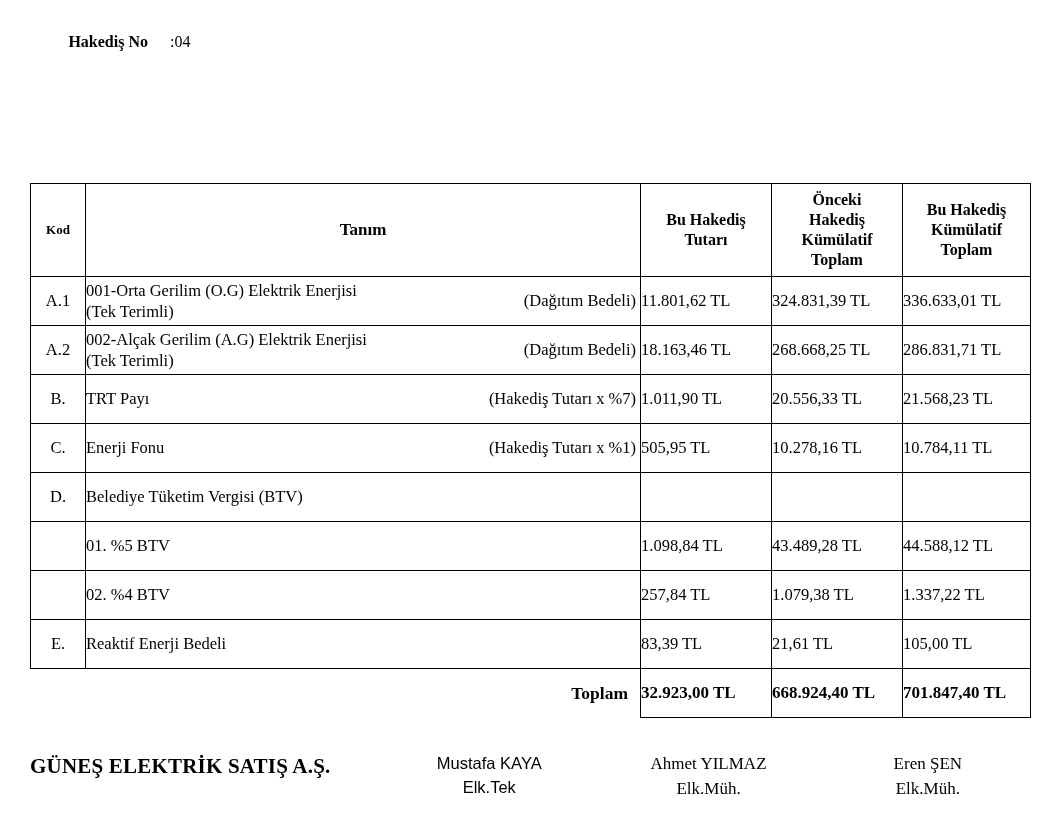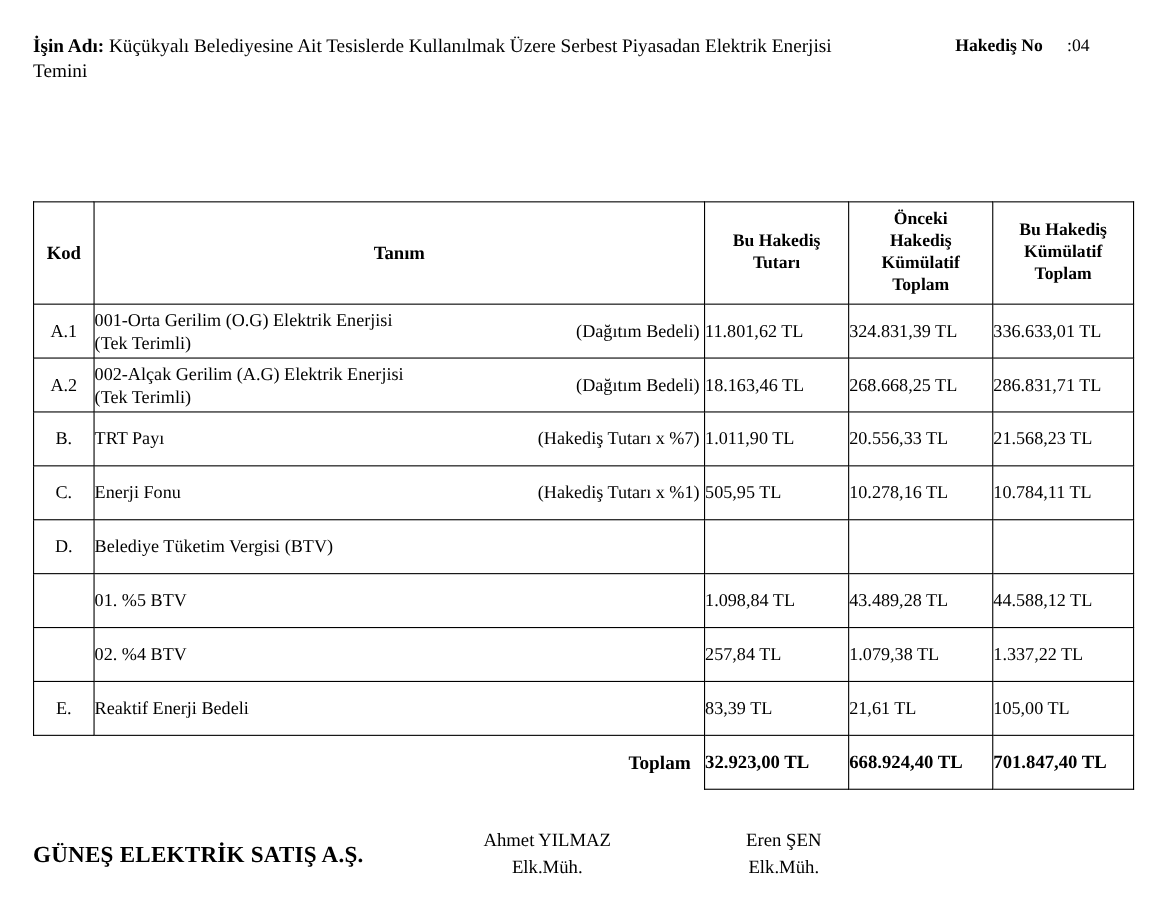--- a/index.html
+++ b/index.html
@@ -98,21 +98,21 @@
   col.c-n1    { width: 131px; }
   col.c-n2    { width: 131px; }
   col.c-n3    { width: 128px; }
 
   thead th {
     font-weight: bold;
     text-align: center;
     line-height: 1.25;
     padding: 6px 4px;
   }
-  thead th.h-kod   { height: 92px; font-size: 17px; }
+  thead th.h-kod   { height: 92px; font-size: 13px; }
   thead th.h-tanim { font-size: 17px; }
   thead th.h-num   { font-size: 16px; }
 
   td.kod {
     text-align: center;
     font-size: 16.5px;
     height: 48px;
   }
   td.tanim {
     padding: 5px 10px 5px 12px;
@@ -158,21 +158,22 @@
     font-size: 17px;
   }
 
   
   .footer {
     position: absolute;
     left: 30px;
     right: 25px;
     top: 752px;
     display: flex;
-    align-items: center;
+    align-items: flex-start;
+    gap: 15px;
   }
   .f-company {
     width: 360px;
     font-size: 21px;
     font-weight: bold;
     letter-spacing: 0.2px;
     padding-top: 2px;
   }
   .f-sign {
     width: 215px;
@@ -186,24 +187,20 @@
   }
   .f-sign .nm { display: block; }
   .f-sign .tt { display: block; }
 </style>
 </head>
 <body>
 
 <div class="page">
 
   <div class="doc-header">
-    <div class="header-left">
-      <span class="lbl">İşin Adı:</span>
-      <span>Küçükyalı Belediyesine Ait Tesislerde Kullanılmak Üzere Serbest Piyasadan Elektrik Enerjisi Temini</span>
-    </div>
     <div class="header-right">
       <div class="hr-row">
         <span class="hr-key">Hakediş No</span>
         <span class="hr-val">:04</span>
       </div>
     </div>
   </div>
 
 
   <div class="table-wrap">
@@ -354,20 +351,24 @@
           <td class="num">668.924,40 TL</td>
           <td class="num">701.847,40 TL</td>
         </tr>
 
       </tbody>
     </table>
   </div>
 
   <div class="footer">
     <div class="f-company">GÜNEŞ ELEKTRİK SATIŞ A.Ş.</div>
+    <div class="f-sign sans">
+      <span class="nm">Mustafa KAYA</span>
+      <span class="tt">Elk.Tek</span>
+    </div>
     <div class="f-sign">
       <span class="nm">Ahmet YILMAZ</span>
       <span class="tt">Elk.Müh.</span>
     </div>
     <div class="f-sign">
       <span class="nm">Eren ŞEN</span>
       <span class="tt">Elk.Müh.</span>
     </div>
   </div>
 

